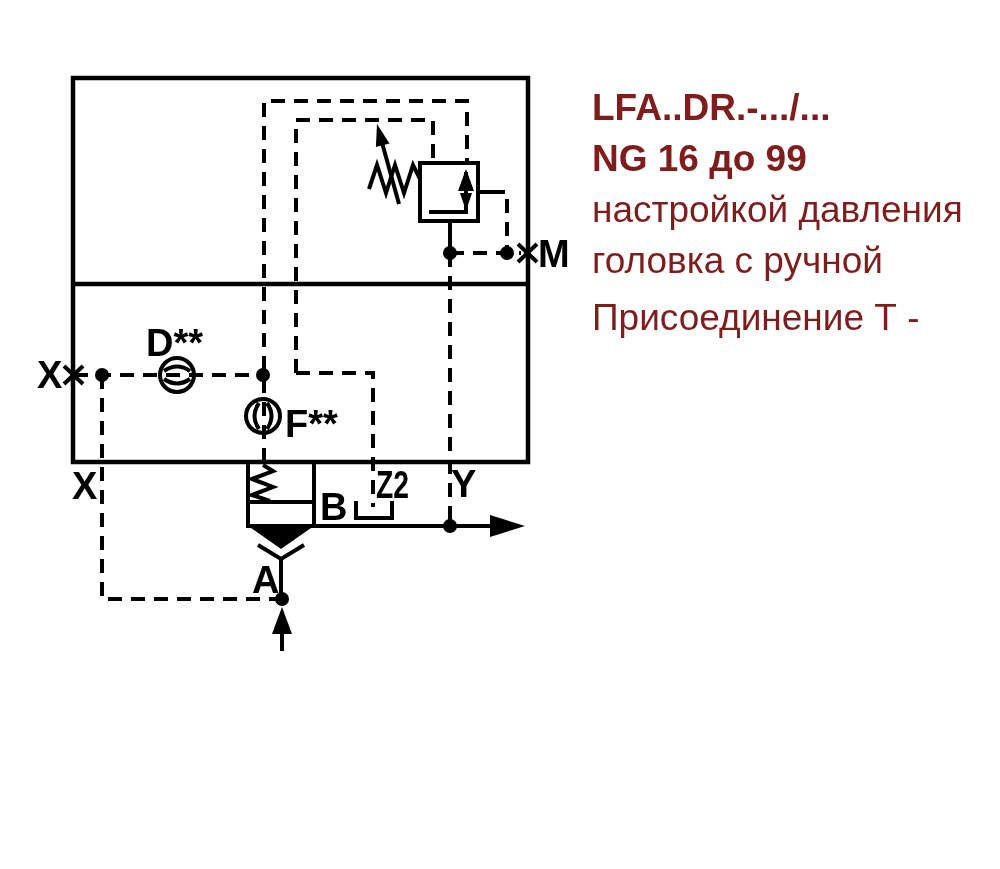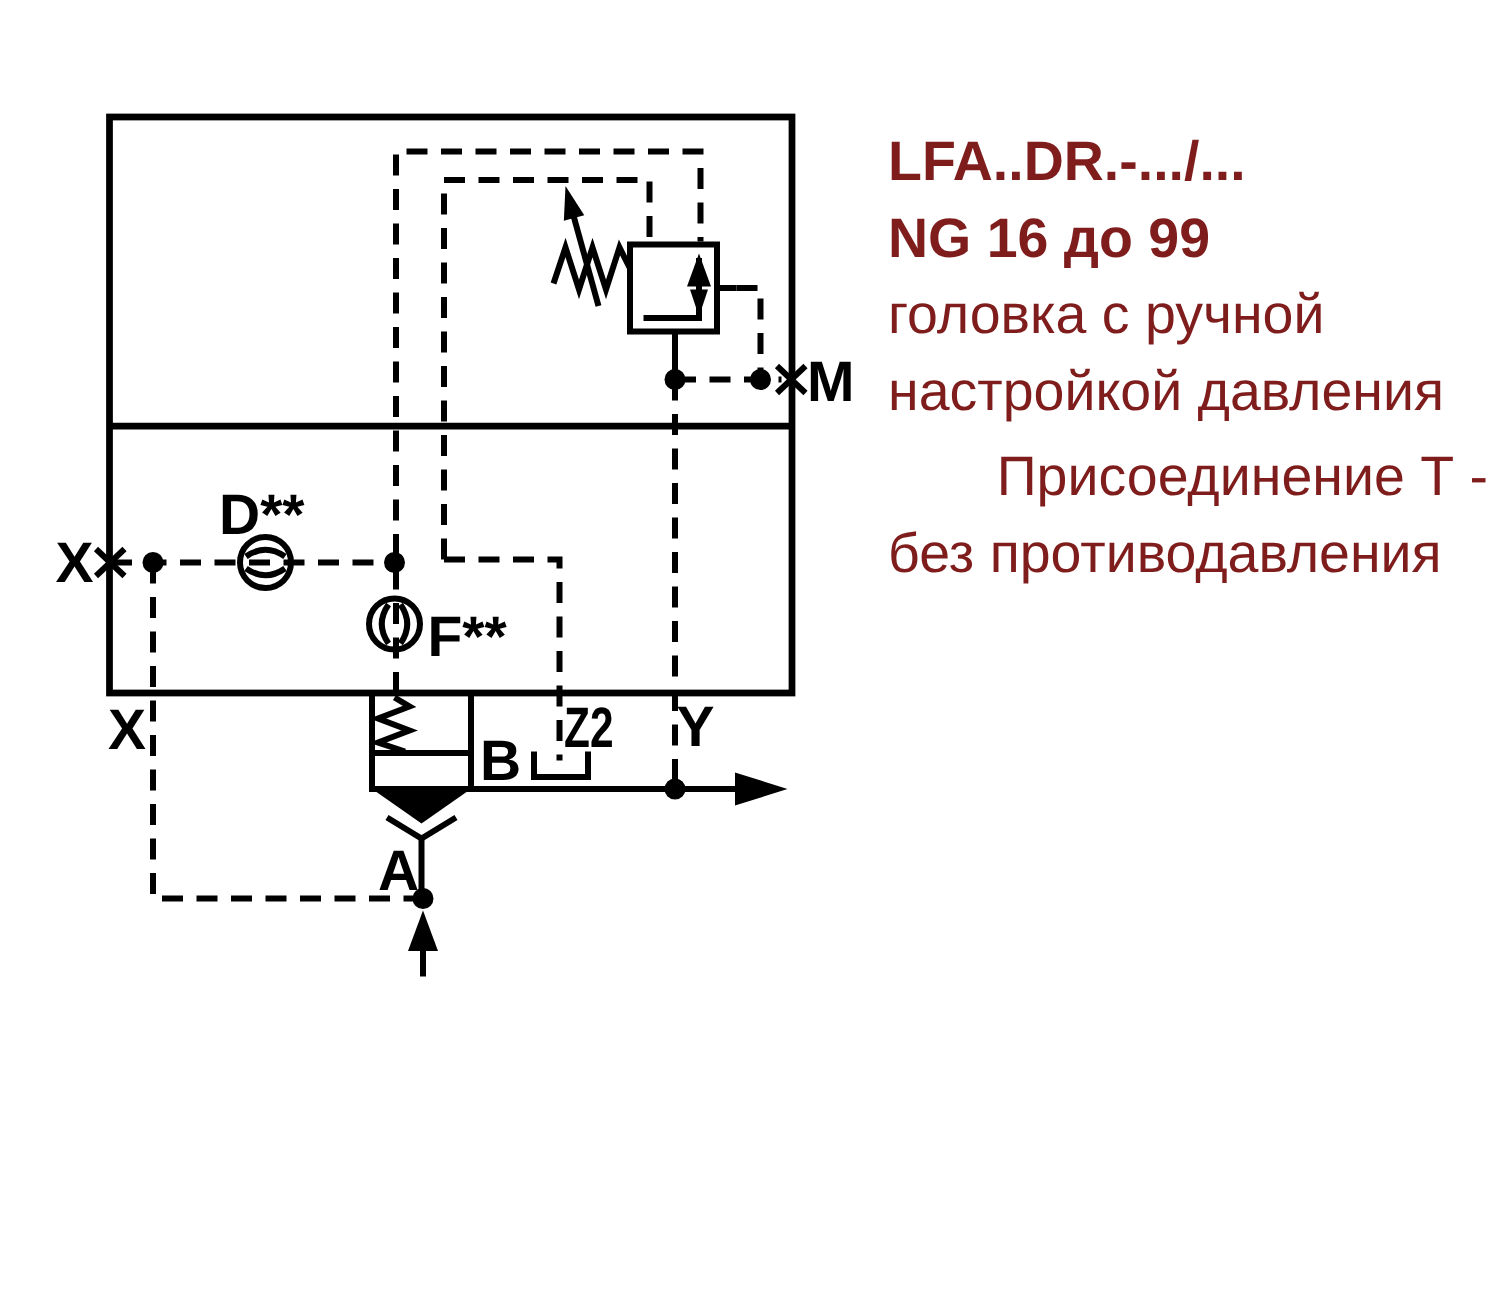--- a/index.html
+++ b/index.html
@@ -26,21 +26,21 @@
     left:592px;
     top:82px;
     width:400px;
     color:#7f1d1d;
     font-size:37px;
     line-height:51px;
     white-space:nowrap;
   }
   .desc .bold{font-weight:bold;}
   .desc .line{display:block;}
-  .desc .para2{margin-top:6px;text-align:right;}
+  .desc .para2{margin-top:6px;}
 </style>
 </head>
 <body>
 
 <svg class="schematic-svg" width="1000" height="869" viewBox="0 0 1000 869">
 
   <rect x="73" y="78" width="455" height="384" class="ln ln-thick"></rect>
   <line x1="73" y1="284" x2="528" y2="284" class="ln ln-thick"></line>
 
   <g>
@@ -124,17 +124,16 @@
   <text x="320" y="520" class="port-label">B</text>
   <text x="376" y="498" class="port-label" textLength="33" lengthAdjust="spacingAndGlyphs">Z2</text>
   <text x="451" y="497" class="port-label">Y</text>
   <text x="252" y="593" class="port-label">A</text>
   <text x="538" y="267" class="port-label">M</text>
 </svg>
 
 <div class="desc">
   <span class="line bold">LFA..DR.-.../...</span>
   <span class="line bold">NG 16 до 99</span>
+  <span class="line">настройкой давления</span>
   <span class="line">головка с ручной</span>
-  <span class="line">настройкой давления</span>
   <span class="line para2">Присоединение Т -</span>
-  <span class="line">без противодавления</span>
 </div>
 
 </body></html>

